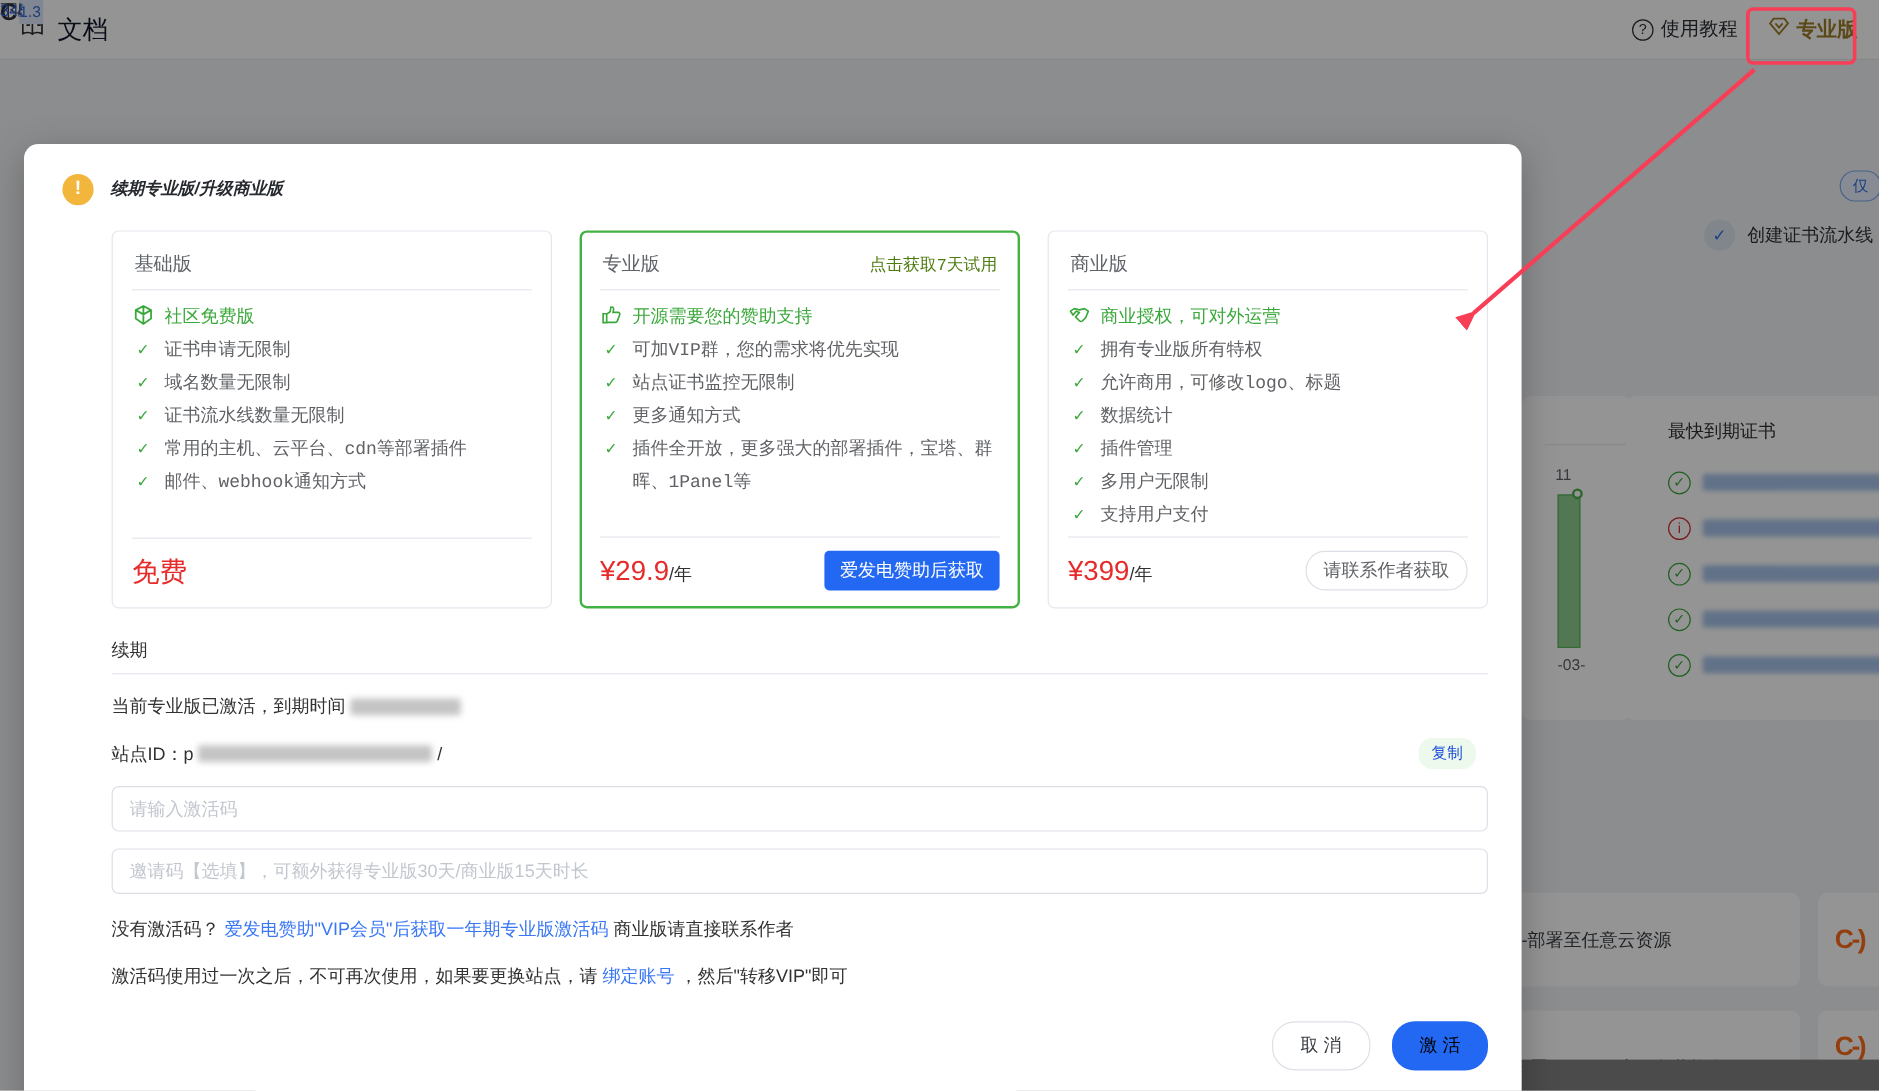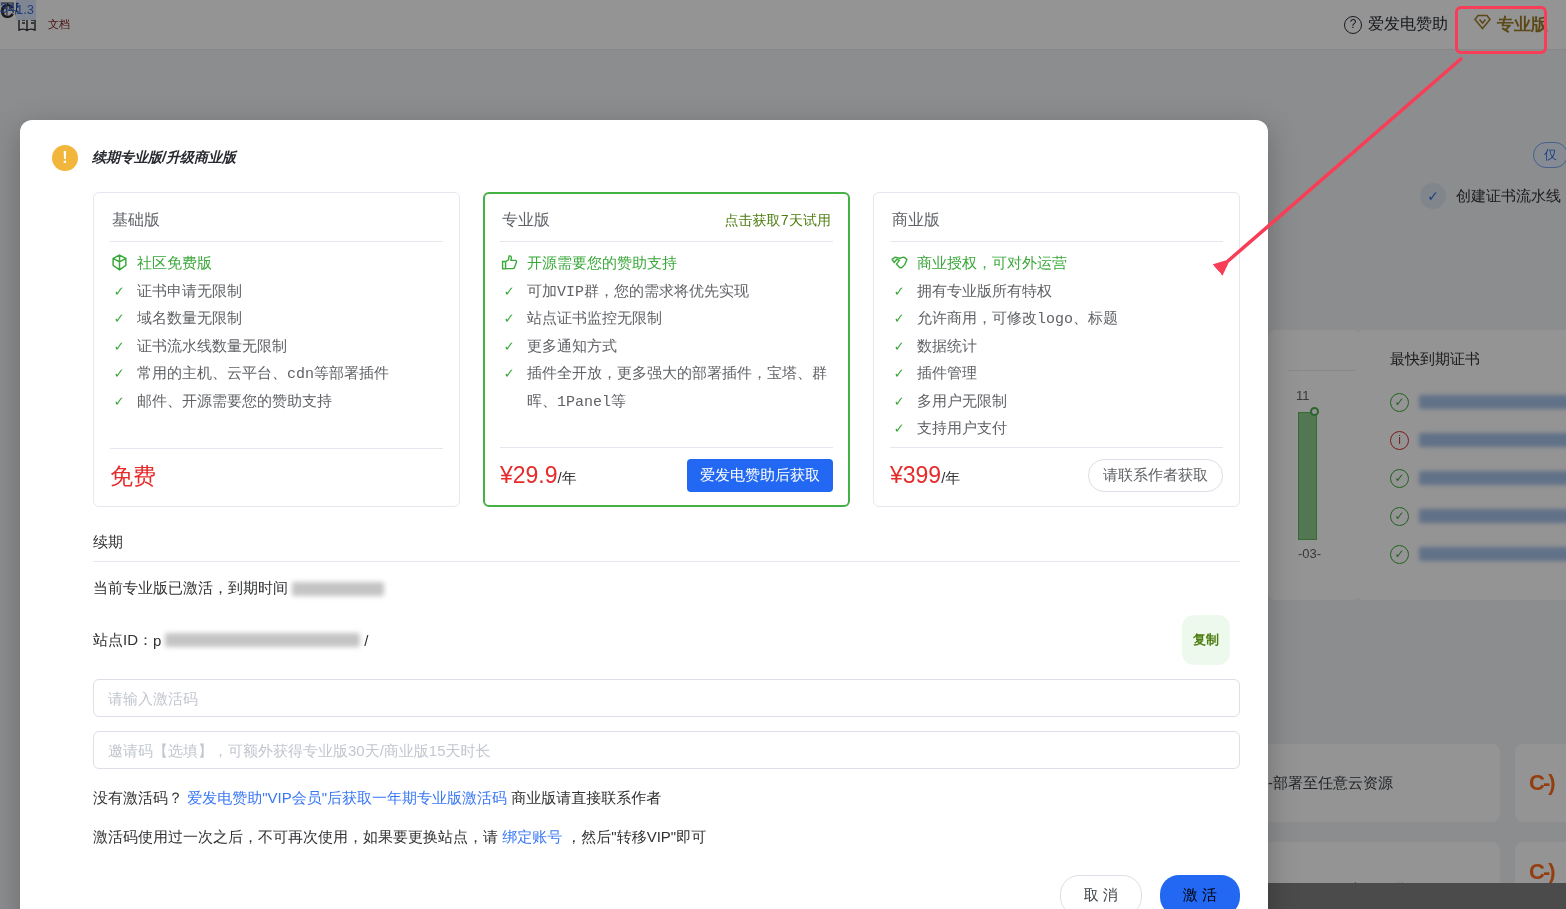--- a/index.html
+++ b/index.html
@@ -3,21 +3,21 @@
 <meta charset="utf-8">
 <style>
   * { margin:0; padding:0; box-sizing:border-box; }
   html,body { width:1566px; height:909px; overflow:hidden; font-family:"Liberation Sans","DejaVu Sans",sans-serif; }
   body { position:relative; background:#f2f3f5; }
 
   
   .page-bg { position:absolute; inset:0; z-index:0; }
   .topbar { position:absolute; left:0; top:0; right:0; height:50px; background:#ffffff;
             border-bottom:1px solid #e8e8e8; display:flex; align-items:center; justify-content:space-between; padding:0 18px; }
-  .topbar-left { display:flex; align-items:center; gap:10px; font-size:11px; color:#7f1d1d; }
+  .topbar-left { display:flex; align-items:center; gap:10px; font-size:21px; color:#0f172a; }
   .topbar-right { display:flex; align-items:center; gap:26px; }
   .help-item { display:flex; align-items:center; gap:6px; font-size:16px; color:#2b2f36; }
   .qmark { width:18px; height:18px; border:1.6px solid #2b2f36; border-radius:50%; font-size:12px; line-height:15px; text-align:center; color:#2b2f36; }
   .pro-item { display:flex; align-items:center; gap:6px; font-size:17px; color:#9e7d28; font-weight:bold; }
 
   .frag { position:absolute; overflow:hidden; white-space:nowrap; }
   .frag-cer { left:0; top:138; width:20px; font-size:20px; font-weight:bold; color:#2b2f36; }
   .frag-ver { left:16px; top:182; width:20px; height:20px; background:#dce9fb; color:#3b6fd4; font-size:13px; line-height:20px; }
   .frag-bu  { left:0; top:255; width:18px; font-size:15px; color:#3a3f45; }
   .frag-345 { left:0; top:886; width:19px; font-size:14px; color:#2f5fd0; }
@@ -77,21 +77,21 @@
   .plan-foot { margin-top:auto; border-top:1px solid #e4e7ed; padding-top:11px; display:flex; justify-content:space-between; align-items:center; min-height:44px; }
   .price { font-size:23px; color:#e62b2b; }
   .per { font-size:15px; color:#303133; }
   .btn-blue-sm { background:#2268f2; color:#fff; border:none; border-radius:4px; font-size:15px; padding:7px 13px; cursor:pointer; }
   .btn-out-sm { background:#fff; color:#606266; border:1px solid #dcdfe6; border-radius:16px; font-size:15px; padding:6px 14px; cursor:pointer; }
 
   .renew { margin:26px 28px 0 73px; }
   .renew-head { font-size:15px; color:#303133; padding-bottom:9px; border-bottom:1px solid #e4e7ed; }
   .renew-line { display:flex; align-items:center; font-size:15px; color:#303133; margin-top:17px; }
   .blur-gray { display:inline-block; height:14px; background:#c4c4c4; border-radius:2px; filter:blur(2.5px); margin:0 4px; }
-  .copy-pill { margin-left:auto; margin-right:10px; background:#edf9ed; color:#4d7c0f; font-size:13px; padding:16px 11px; border-radius:12px; cursor:pointer;font-weight:bold; }
+  .copy-pill { margin-left:auto; margin-right:10px; background:#edf9ed; color:#1d4ed8; font-size:13px; padding:4px 11px; border-radius:12px; cursor:pointer; }
   .txt-input { width:100%; height:38px; margin-top:14px; border:1px solid #dcdfe6; border-radius:6px; font-size:15px; padding:0 14px;
                color:#303133; font-family:"Liberation Sans","DejaVu Sans",sans-serif; outline:none; }
   .txt-input::placeholder { color:#c2c7cf; }
   .help-line { font-size:15px; color:#303133; margin-top:20px; }
   .blue-link { color:#3977f5; cursor:pointer; }
   .modal-foot { display:flex; justify-content:flex-end; gap:18px; margin:28px 28px 0 73px; }
   .btn-cancel { background:#fff; border:1px solid #dcdfe6; color:#3a3f45; border-radius:19px; font-size:15px; padding:10px 23px; cursor:pointer; }
   .btn-activate { background:#2268f2; border:none; color:#000000; border-radius:19px; font-size:15px; padding:10px 23px; cursor:pointer;text-align:right; }
 
   
@@ -107,21 +107,21 @@
       <span>
         <svg width="20" height="18" viewBox="0 0 20 18">
             <path d="M1 2c3-1.2 6-1.2 8 .5 2-1.7 5-1.7 8-.5v13c-3-1.2-6-1.2-8 .5-2-1.7-5-1.7-8-.5zM9 2.5v13M4 5h3M4 8h3M13 5h3M13 8h3" fill="none" stroke="#2b2f36" stroke-width="1.4"></path>
           </svg>
       </span>
       <span>文档</span>
     </div>
     <div class="topbar-right">
       <div class="help-item">
         <span class="qmark">?</span>
-        <span>爱发电赞助</span>
+        <span>使用教程</span>
       </div>
       <div class="pro-item">
         <span>
           <svg width="17" height="16" viewBox="0 0 17 16">
               <path d="M4 1.5h9l3 4-7.5 9L1 5.5z" fill="none" stroke="#9e7d28" stroke-width="1.5"></path>
               <path d="M5.5 5.5l3 3.5 3-3.5" fill="none" stroke="#9e7d28" stroke-width="1.5"></path>
             </svg>
         </span>
         <span>专业版</span>
       </div>
@@ -218,21 +218,21 @@
         <div class="feat">
             <span class="fic check">✓</span>
             <span>证书流水线数量无限制</span>
           </div>
         <div class="feat">
             <span class="fic check">✓</span>
             <span>常用的主机、云平台、cdn等部署插件</span>
           </div>
         <div class="feat">
             <span class="fic check">✓</span>
-            <span>邮件、开源需要您的赞助支持</span>
+            <span>邮件、webhook通知方式</span>
           </div>
       </div>
       <div class="plan-foot">
         <span class="price">免费</span>
       </div>
     </div>
 
     <div class="plan pro">
       <div class="plan-head">
         <span class="plan-name">专业版</span>

